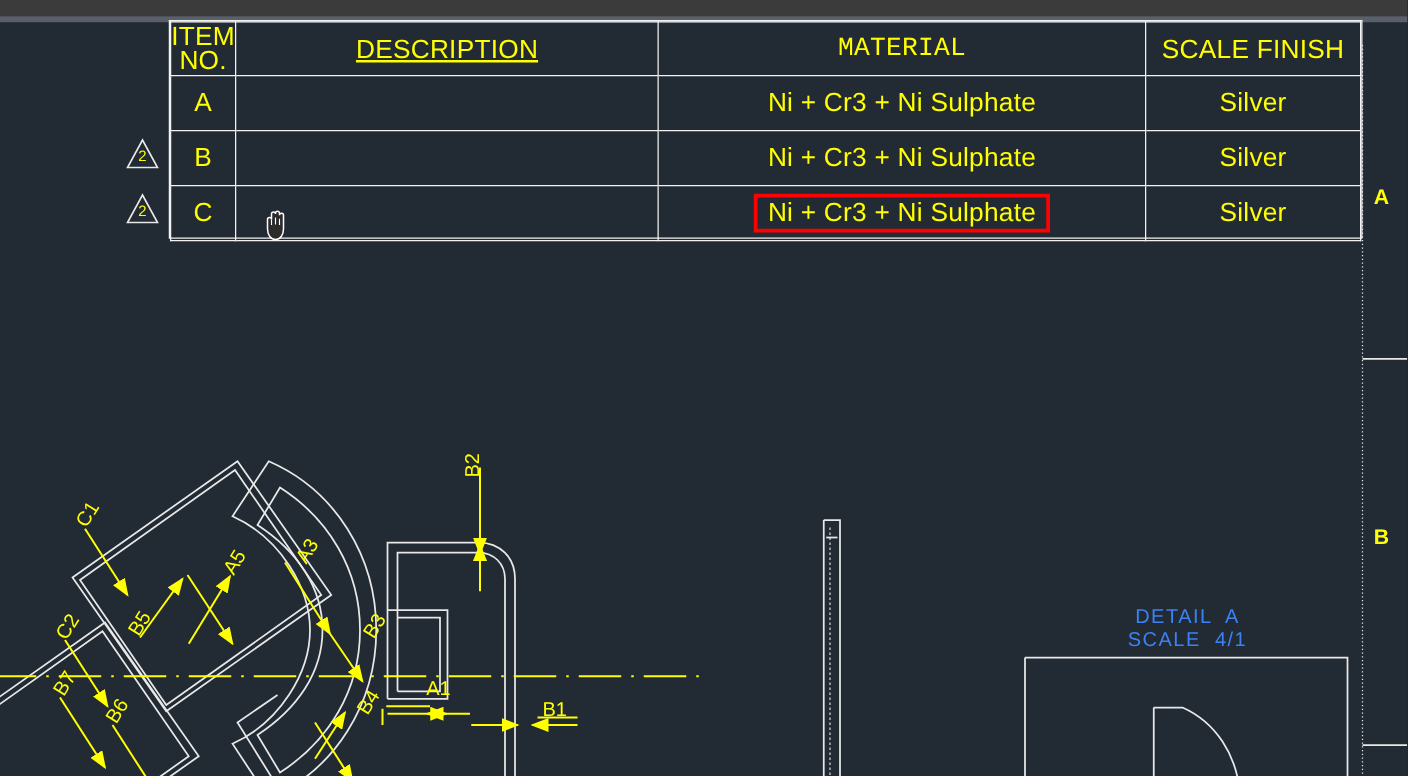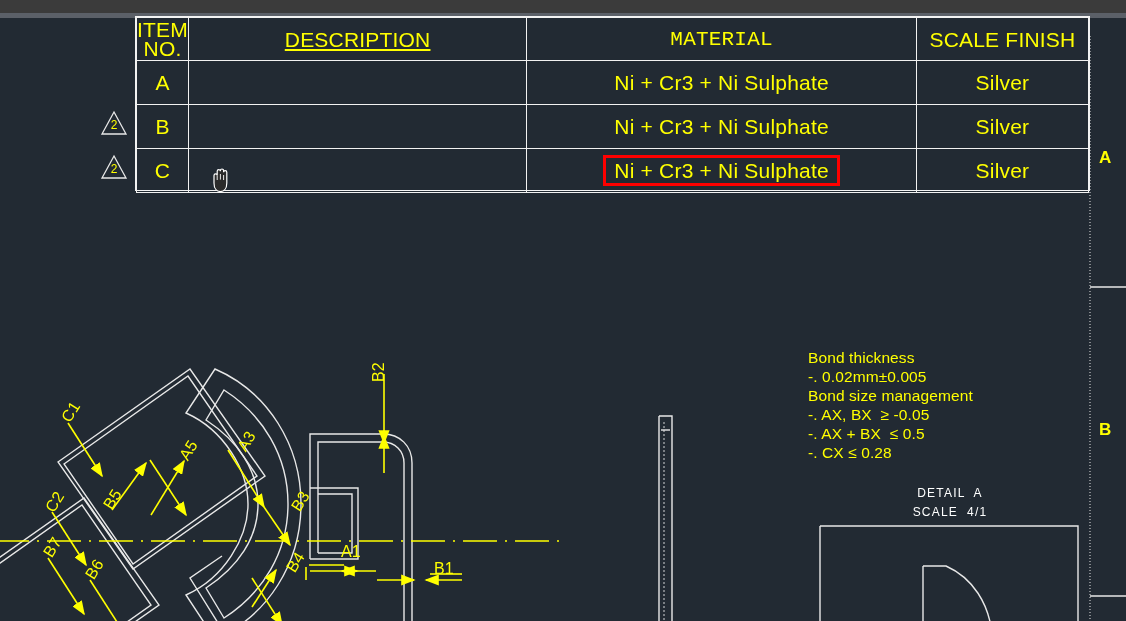--- a/index.html
+++ b/index.html
@@ -72,21 +72,21 @@
 
   
   .note-block {
     position: absolute; left: 808px; top: 330px;
     color: #ffff00; font-size: 15.5px; line-height: 19px;
     white-space: pre; letter-spacing: .1px;
   }
   .detail-title {
     position: absolute; left: 845px; top: 466px;
     width: 210px; text-align: center;
-    color: #ffffff; font-size: 12px; line-height: 19px;
+    color: #3b82f6; font-size: 16px; line-height: 19px;
     white-space: pre; letter-spacing: 1.2px;
   }
 
   
   .zone-letter {
     position: absolute; color: #ffff00; font-size: 17px; font-weight: bold;
   }
 
   
   .dim-label {
@@ -202,26 +202,20 @@
     <div class="dim-label" style="left:100px;top:485px;transform:rotate(-58deg)">B5</div>
     <div class="dim-label" style="left:40px;top:533px;transform:rotate(-58deg)">B7</div>
     <div class="dim-label" style="left:82px;top:555px;transform:rotate(-58deg)">B6</div>
     <div class="dim-label" style="left:234px;top:427px;transform:rotate(-58deg)">A3</div>
     <div class="dim-label" style="left:288px;top:487px;transform:rotate(-58deg)">B3</div>
     <div class="dim-label" style="left:283px;top:548px;transform:rotate(-58deg)">B4</div>
     <div class="dim-label" style="left:370px;top:364px;transform:rotate(-90deg)">B2</div>
     <div class="dim-label" style="left:313px;top:525px;margin-left:28px;">A1</div>
     <div class="dim-label" style="left:434px;top:542px;">B1</div>
 
-    <div class="note-block">Bond thickness
--. 0.02mm±0.005
-Bond size management
--. AX, BX  ≥ -0.05
--. AX + BX  ≤ 0.5
--. CX ≤ 0.28</div>
 
     <div class="detail-title">DETAIL  A
 SCALE  4/1</div>
 
     <div class="zone-letter" style="left:1099px;top:130px;">A</div>
     <div class="zone-letter" style="left:1099px;top:402px;">B</div>
   </div>
 
   <div class="mat-table">
     <table>

